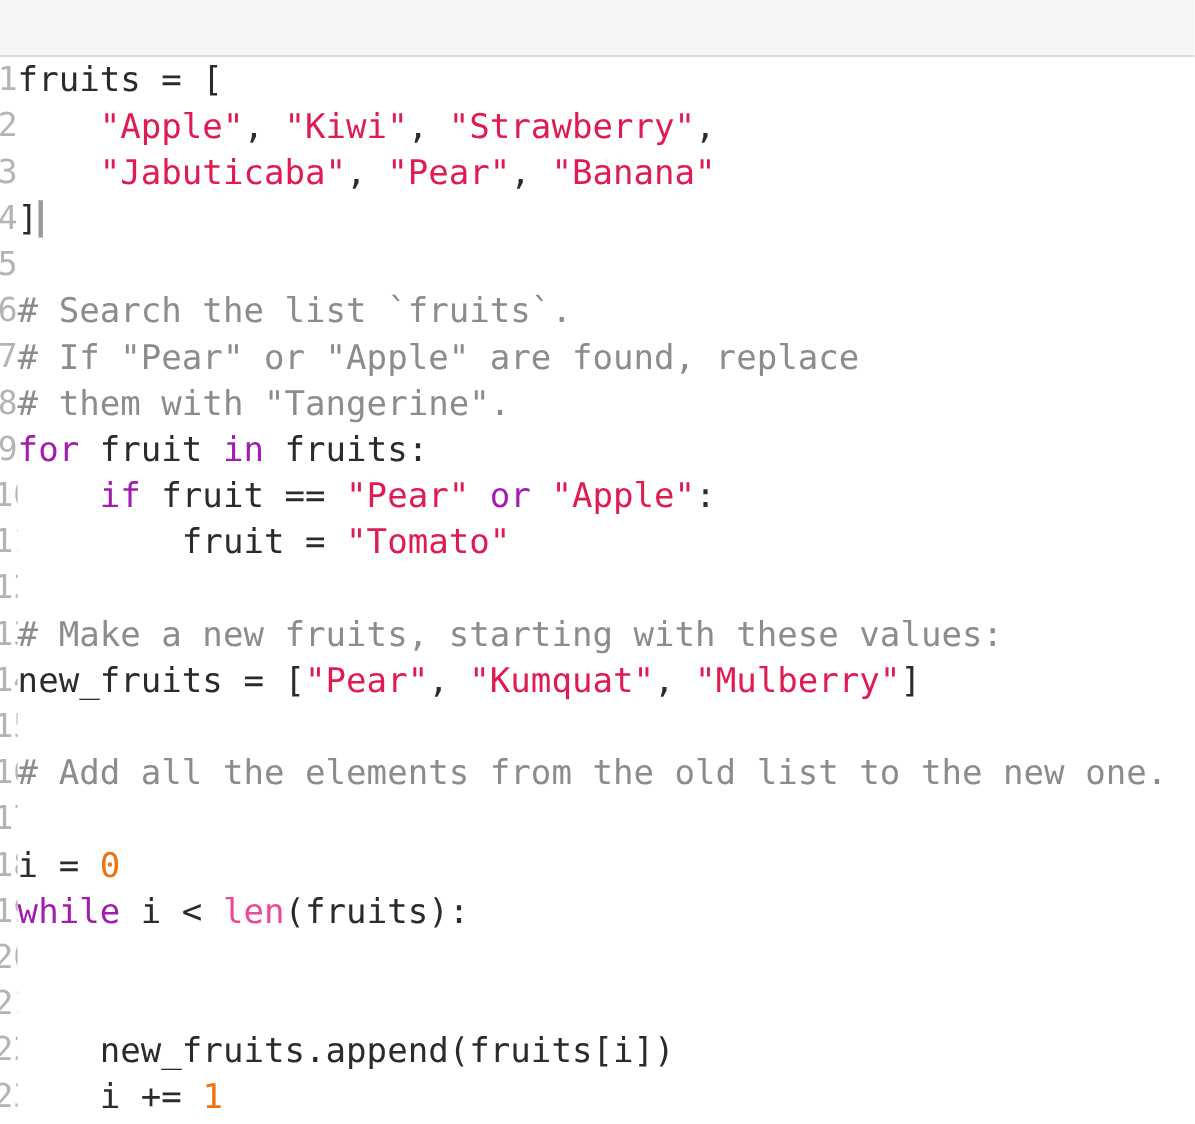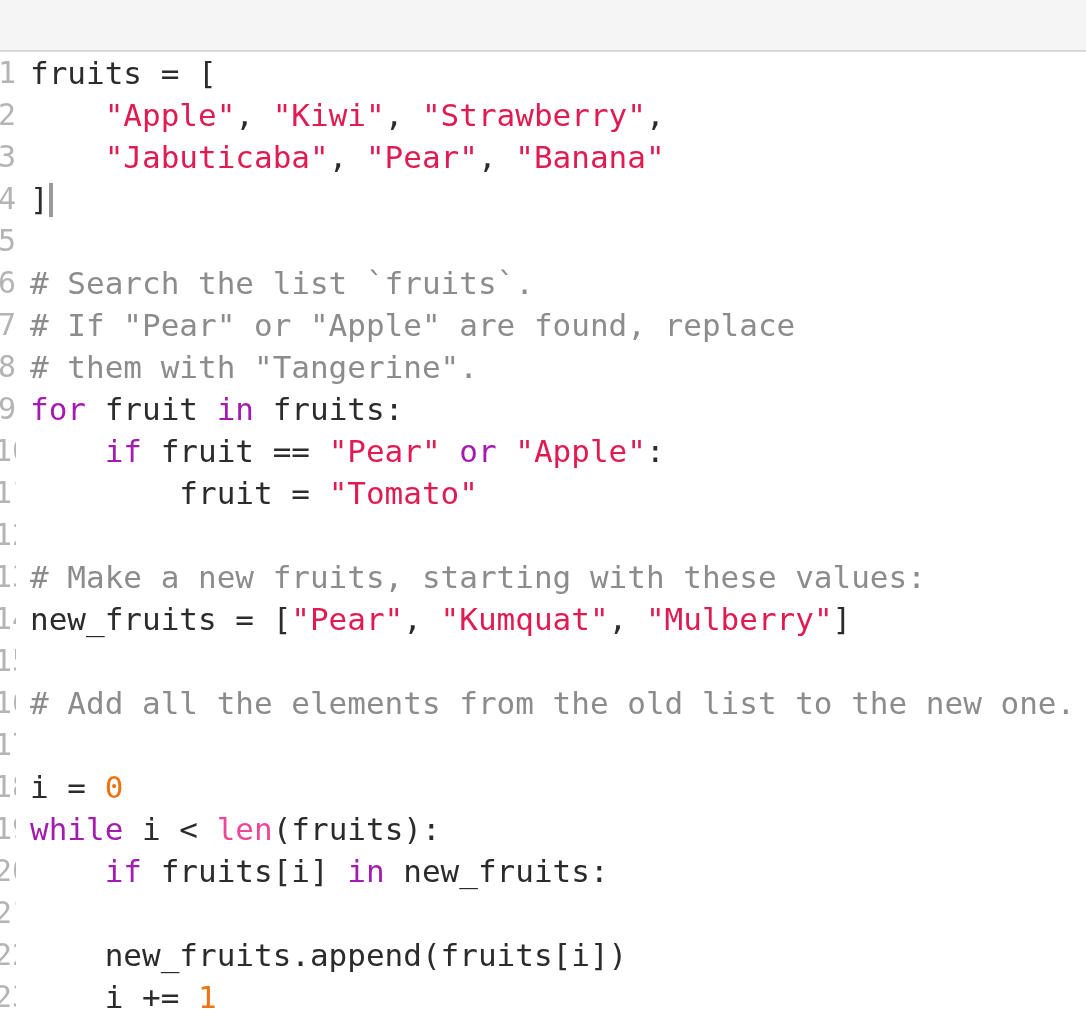--- a/index.html
+++ b/index.html
@@ -68,21 +68,20 @@
     font-size: 30px;
     line-height: 42px;
     font-family: "DejaVu Sans Mono", monospace;
     overflow: hidden;
     direction: ltr;
     flex: 0 0 22px;
     user-select: none;
   }
 
   .codetext {
-    margin-left: 14px;
     white-space: pre;
     color: #2b2b2b;
     letter-spacing: 0px;
     position: relative;
   }
 
   
   .t-plain   { color: #2b2b2b; }
   .t-string  { color: #e01b52; }
   .t-keyword { color: #a21caf; }
@@ -124,20 +123,20 @@
         <div class="line"><div class="gutter">10</div><div class="codetext"><span class="t-plain">    </span><span class="t-keyword">if</span><span class="t-plain"> fruit == </span><span class="t-string">"Pear"</span><span class="t-plain"> </span><span class="t-keyword">or</span><span class="t-plain"> </span><span class="t-string">"Apple"</span><span class="t-plain">:</span></div></div>
         <div class="line"><div class="gutter">11</div><div class="codetext"><span class="t-plain">        fruit = </span><span class="t-string">"Tomato"</span></div></div>
         <div class="line"><div class="gutter">12</div><div class="codetext"></div></div>
         <div class="line"><div class="gutter">13</div><div class="codetext"><span class="t-comment"># Make a new fruits, starting with these values:</span></div></div>
         <div class="line"><div class="gutter">14</div><div class="codetext"><span class="t-plain">new_fruits = [</span><span class="t-string">"Pear"</span><span class="t-plain">, </span><span class="t-string">"Kumquat"</span><span class="t-plain">, </span><span class="t-string">"Mulberry"</span><span class="t-plain">]</span></div></div>
         <div class="line"><div class="gutter">15</div><div class="codetext"></div></div>
         <div class="line"><div class="gutter">16</div><div class="codetext"><span class="t-comment"># Add all the elements from the old list to the new one.</span></div></div>
         <div class="line"><div class="gutter">17</div></div>
         <div class="line"><div class="gutter">18</div><div class="codetext"><span class="t-plain">i = </span><span class="t-number">0</span></div></div>
         <div class="line"><div class="gutter">19</div><div class="codetext"><span class="t-keyword">while</span><span class="t-plain"> i &lt; </span><span class="t-builtin">len</span><span class="t-plain">(fruits):</span></div></div>
-        <div class="line"><div class="gutter">20</div><div class="codetext"><span class="t-plain">    </span><span class="t-keyword">if</span><span class="t-plain"> fruits[i] </span><span class="t-keyword">in</span><span class="t-plain"> new_fruits:</span></div></div>
+        <div class="line"><div class="gutter">20</div></div>
         <div class="line"><div class="gutter">21</div></div>
         <div class="line"><div class="gutter">22</div><div class="codetext"><span class="t-plain">    new_fruits.append(fruits[i])</span></div></div>
         <div class="line"><div class="gutter">23</div><div class="codetext"><span class="t-plain">    i += </span><span class="t-number">1</span></div></div>
       </div>
   </div>
 
 </div>
 
 </body></html>

